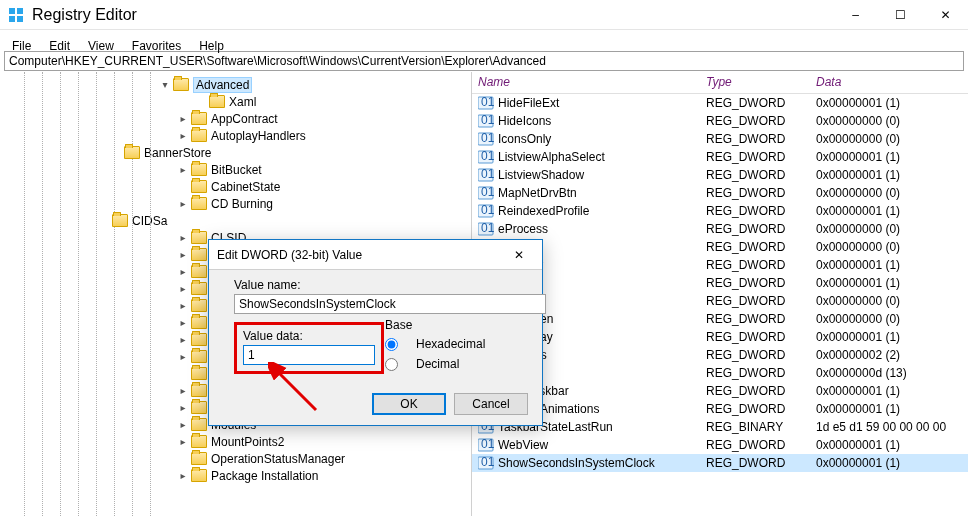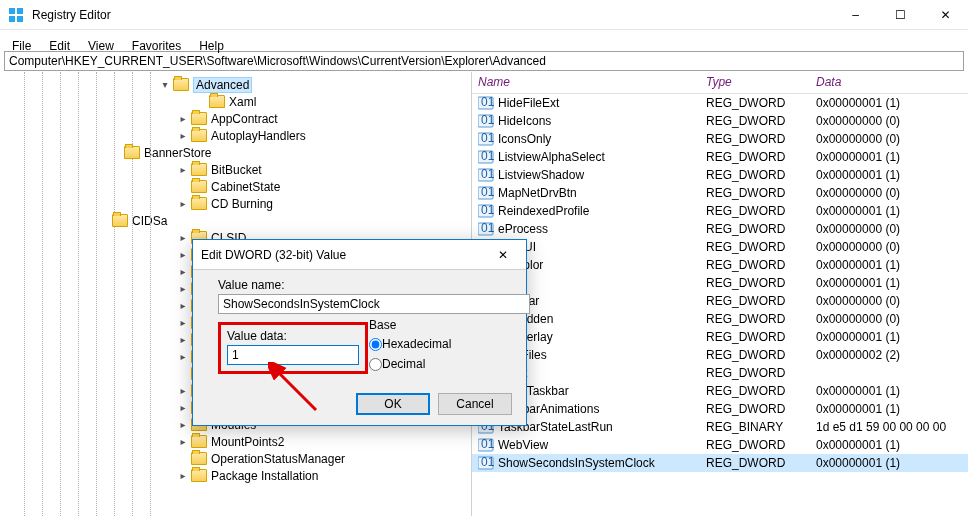--- a/index.html
+++ b/index.html
@@ -1,21 +1,21 @@
 <!DOCTYPE html>
 <html><head>
 <meta charset="utf-8">
 <style>
 * { box-sizing: border-box; margin: 0; padding: 0; font-family: "Segoe UI", Tahoma, sans-serif; font-size: 12px; }
 body { width: 968px; height: 516px; background: #fff; overflow: hidden; position: relative; }
 
 
 .titlebar { height: 30px; display: flex; align-items: center; border-bottom: 1px solid #e5e5e5; }
 .titlebar .appicon { width: 16px; height: 16px; margin: 0 8px; }
-.titlebar .title { flex: 1; font-size: 12px; }
+.titlebar .title { flex: 1; font-size: 16px; }
 .titlebar .winbtns { display: flex; }
 .titlebar .winbtn { width: 45px; height: 30px; display: flex; align-items: center; justify-content: center; }
 
 
 .menubar { height: 20px; display: flex; align-items: center; padding: 0 4px; gap: 2px; }
 .menuitem { padding: 2px 8px; margin-top: 12px; }
 
 
 .addressbar { border: 1px solid #a0a0a0; margin: 1px 4px; padding: 2px 4px; height: 20px; display: flex; align-items: center; }
 
@@ -39,31 +39,31 @@
 .listheader { display: flex; height: 22px; border-bottom: 1px solid #e0e0e0; }
 .colh { padding: 3px 6px; color: #701a75; font-style: italic; }
 .listbody { }
 .row { display: flex; height: 18px; align-items: center; }
 .row .cell { padding: 0 6px; white-space: nowrap; overflow: hidden; }
 .valicon { width: 16px; height: 14px; margin-right: 4px; flex: none; display:inline-block; }
 .row .cname { display: flex; align-items: center; }
 .row.sel { background: #cce8ff; }
 
 
-.dialog { position: absolute; left: 192px; top: 239px; width: 335px; height: 187px; background: #f0f0f0; border: 1px solid #1176c4; box-shadow: 0 4px 18px rgba(0,0,0,.25); }
+.dialog { position: absolute; left: 208px; top: 239px; width: 335px; height: 187px; background: #f0f0f0; border: 1px solid #1176c4; box-shadow: 0 4px 18px rgba(0,0,0,.25); }
 .dlg-title { height: 30px; background: #fff; display: flex; align-items: center; padding: 0 8px; border-bottom: 1px solid #d0d0d0; }
 .dlg-title span { flex:1; }
 .closex { width:20px; height:20px; display:flex; align-items:center; justify-content:center; }
 .dlg-body { padding: 8px 25px; }
 .fieldlbl { margin-bottom: 2px; }
 .txtro { width: 312px; height: 20px; border: 1px solid #a0a0a0; background: #fff; padding: 2px 4px; font-size: 12px; }
 .redbox { border: 3px solid #e10000; padding: 4px 6px 6px 6px; margin-top: 8px; width: 150px; }
 .txted { width: 132px; height: 20px; border: 1px solid #0078d7; background: #fff; padding: 2px 4px; font-size: 12px; outline: none; }
 .base { position:absolute; left: 176px; top: 78px; }
-.radiogrp label { display:flex; align-items:center; gap:0; height:20px; font-size:12px; }
+.radiogrp label { display:flex; align-items:center; gap:18px; height:20px; font-size:12px; }
 .dlg-btns { position:absolute; bottom:10px; right: 14px; display:flex; gap:8px; }
 .btn { width: 74px; height: 22px; background: #e1e1e1; border: 1px solid #adadad; display:flex; align-items:center; justify-content:center; }
 .btn.def { border: 2px solid #0078d7; }
 
 .arrow { position:absolute; left: 268px; top: 362px; pointer-events:none; }
 
 
 .c1 { width: 228px; }
 .c2 { width: 110px; }
 .c3 { flex:1; }
@@ -415,20 +415,21 @@
         </div>
         <div class="row">
           <div class="cell c1 cname">
             <span class="valicon"><svg width="16" height="14">
                 <rect x="0" y="1" width="15" height="12" rx="1" fill="#eaf4fd" stroke="#5b9bd5"></rect>
                 <text x="3" y="10" font-size="7" fill="#1f5fa8" font-family="Consolas">011</text>
               </svg></span>
             <span>nuInit</span>
           </div>
           <div class="cell c2">REG_DWORD</div>
+          <div class="cell c3">0x0000000d (13)</div>
         </div>
         <div class="row">
           <div class="cell c1 cname">
             <span class="valicon"><svg width="16" height="14">
                 <rect x="0" y="1" width="15" height="12" rx="1" fill="#eaf4fd" stroke="#5b9bd5"></rect>
                 <text x="3" y="10" font-size="7" fill="#1f5fa8" font-family="Consolas">011</text>
               </svg></span>
             <span>psOnTaskbar</span>
           </div>
           <div class="cell c2">REG_DWORD</div>

